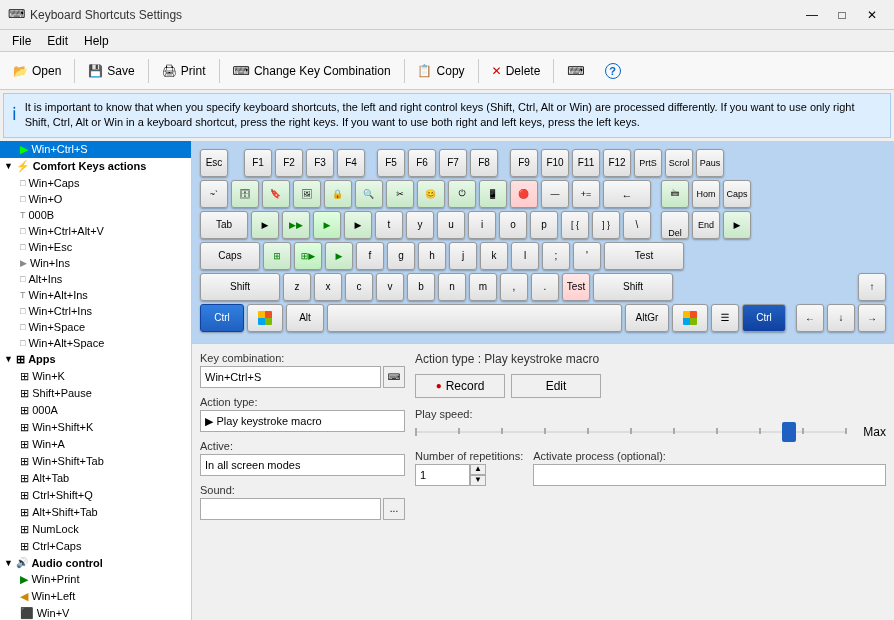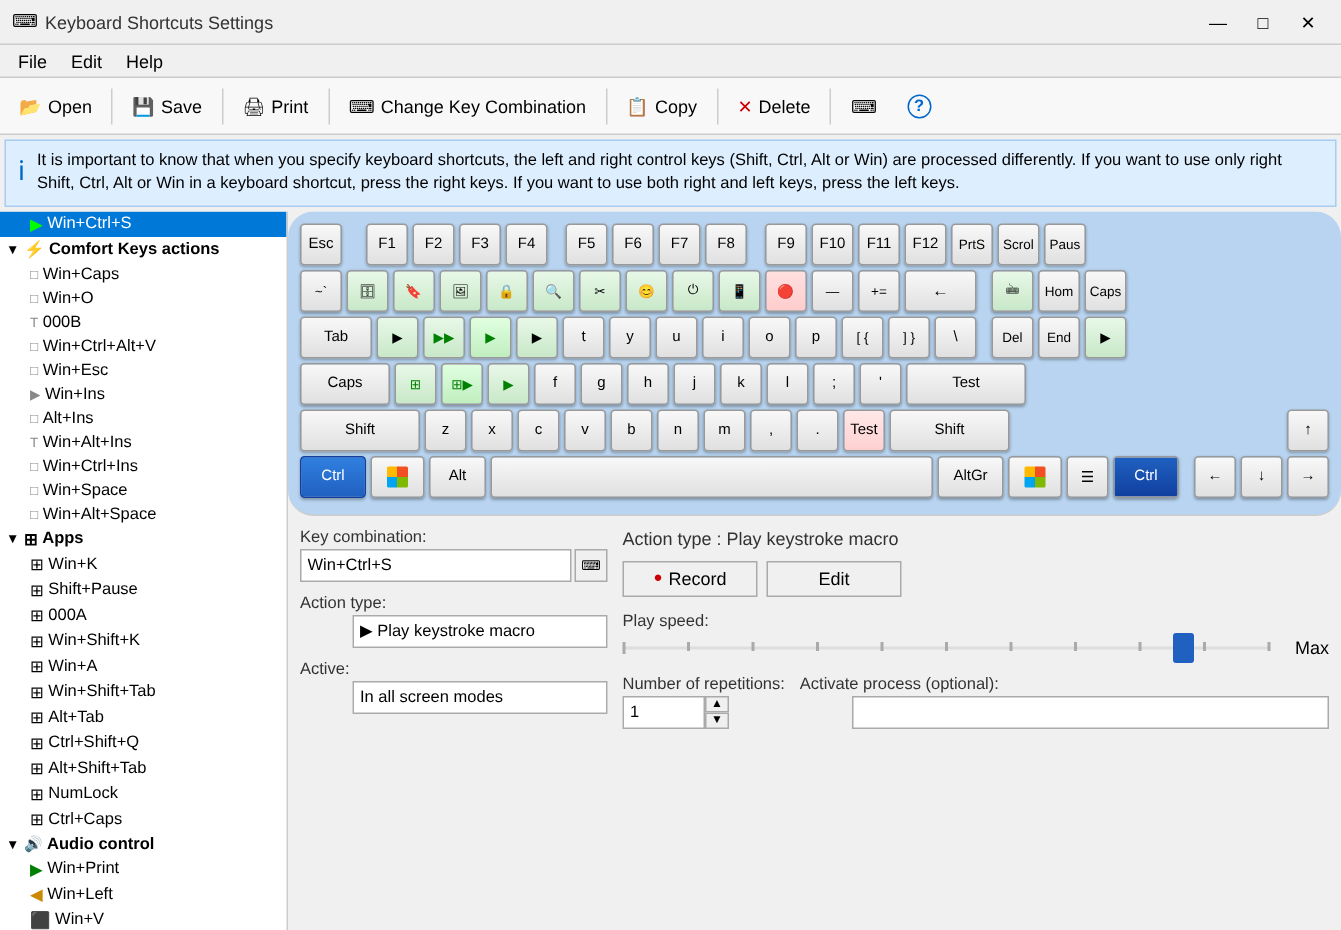--- a/index.html
+++ b/index.html
@@ -33,21 +33,21 @@
     .tree-item { display: flex; align-items: center; padding: 2px 4px; cursor: pointer; font-size: 11px; white-space: nowrap; }
     .tree-item.selected { background: #0078d7; color: white; }
     .tree-item.indent1 { padding-left: 20px; }
     .tree-item.category { font-weight: bold; padding-left: 4px; }
     .tree-item.category .expand-icon { margin-right: 3px; font-size: 9px; }
 
     
     .right-panel { flex: 1; overflow: hidden; display: flex; flex-direction: column; }
 
     
-    .keyboard-area { background: #b8d4f0; padding: 8px; border-bottom: 1px solid #ccc; border-radius: 17px; }
+    .keyboard-area { background: #b8d4f0; padding: 8px; border-bottom: 1px solid #ccc; }
     .keyboard-row { display: flex; gap: 3px; margin-bottom: 3px; align-items: center; }
     .key { background: linear-gradient(to bottom, #f8f8f8, #e0e0e0); border: 1px solid #999; border-radius: 3px; min-width: 28px; height: 28px; display: flex; align-items: center; justify-content: center; font-size: 10px; cursor: pointer; position: relative; box-shadow: 0 1px 2px rgba(0,0,0,0.3); }
     .key.wide { min-width: 48px; }
     .key.wider { min-width: 60px; }
     .key.widest { min-width: 80px; }
     .key.ctrl-key { background: linear-gradient(to bottom, #2060c0, #1040a0); color: white; min-width: 44px; }
     .key.active-key { background: linear-gradient(to bottom, #3080e0, #2060c0); color: white; border-color: #1040a0; }
     .key.spacebar { flex: 1; }
     .key.has-icon { background: linear-gradient(to bottom, #e8f8e8, #c8e8c8); }
 
@@ -79,21 +79,21 @@
     .spinbox input { width: 50px; height: 22px; border: 1px solid #aaa; padding: 2px 4px; font-size: 11px; text-align: left; }
     .spinbox-btns { display: flex; flex-direction: column; }
     .spinbox-btn { width: 16px; height: 11px; border: 1px solid #aaa; background: #f0f0f0; cursor: pointer; display: flex; align-items: center; justify-content: center; font-size: 8px; line-height: 1; }
 
     
     .left-panel::-webkit-scrollbar { width: 10px; }
     .left-panel::-webkit-scrollbar-track { background: #f0f0f0; }
     .left-panel::-webkit-scrollbar-thumb { background: #b0b0b0; border-radius: 2px; }
 
     .select-wrapper { position: relative; display: flex; align-items: center; }
-    .select-wrapper select { width: 100%; appearance: none; padding-right: 16px; margin-left: 35px; }
+    .select-wrapper select { width: 100%; appearance: none; padding-right: 16px; }
 
     
     .keycomb-row { display: flex; gap: 2px; align-items: center; }
     .keycomb-row .form-input { flex: 1; }
     .keycomb-icon-btn { width: 22px; height: 22px; border: 1px solid #aaa; background: #f0f0f0; cursor: pointer; display: flex; align-items: center; justify-content: center; }
   </style>
 </head>
 <body>
 
 <div class="title-bar">
@@ -434,21 +434,21 @@
         <div class="key" style="font-size:9px;">
             <span>[ {</span>
           </div>
         <div class="key" style="font-size:9px;">
             <span>] }</span>
           </div>
         <div class="key">
             <span>\</span>
           </div>
         <div style="width:4px;"></div>
-        <div class="key" style="font-size:9px;">
+        <div class="key" style="font-size:9px;align-items:flex-end;">
             <span>Del</span>
           </div>
         <div class="key" style="font-size:9px;">
             <span>End</span>
           </div>
         <div class="key has-icon" style="font-size:9px;">
             <span>▶</span>
           </div>
       </div>
 
@@ -605,20 +605,29 @@
           <div class="form-label">Active:</div>
           <div class="select-wrapper">
             <select class="form-select">
               <option>In all screen modes</option>
               <option>Only in active window</option>
               <option>In background</option>
             </select>
           </div>
         </div>
 
+        <div class="form-group">
+          <div class="form-label">Sound:</div>
+          <div class="input-with-btn">
+            <input class="form-input" type="text" value="" style="">
+            <button class="browse-btn">
+                <span>...</span>
+              </button>
+          </div>
+        </div>
 
       </div>
 
       <div class="form-right">
         <div class="action-type-header">Action type : Play keystroke macro</div>
 
         <div class="record-edit-row">
           <button class="record-btn">
             <span style="color:#cc0000;font-size:10px;">●</span>
             <span>Record</span>

